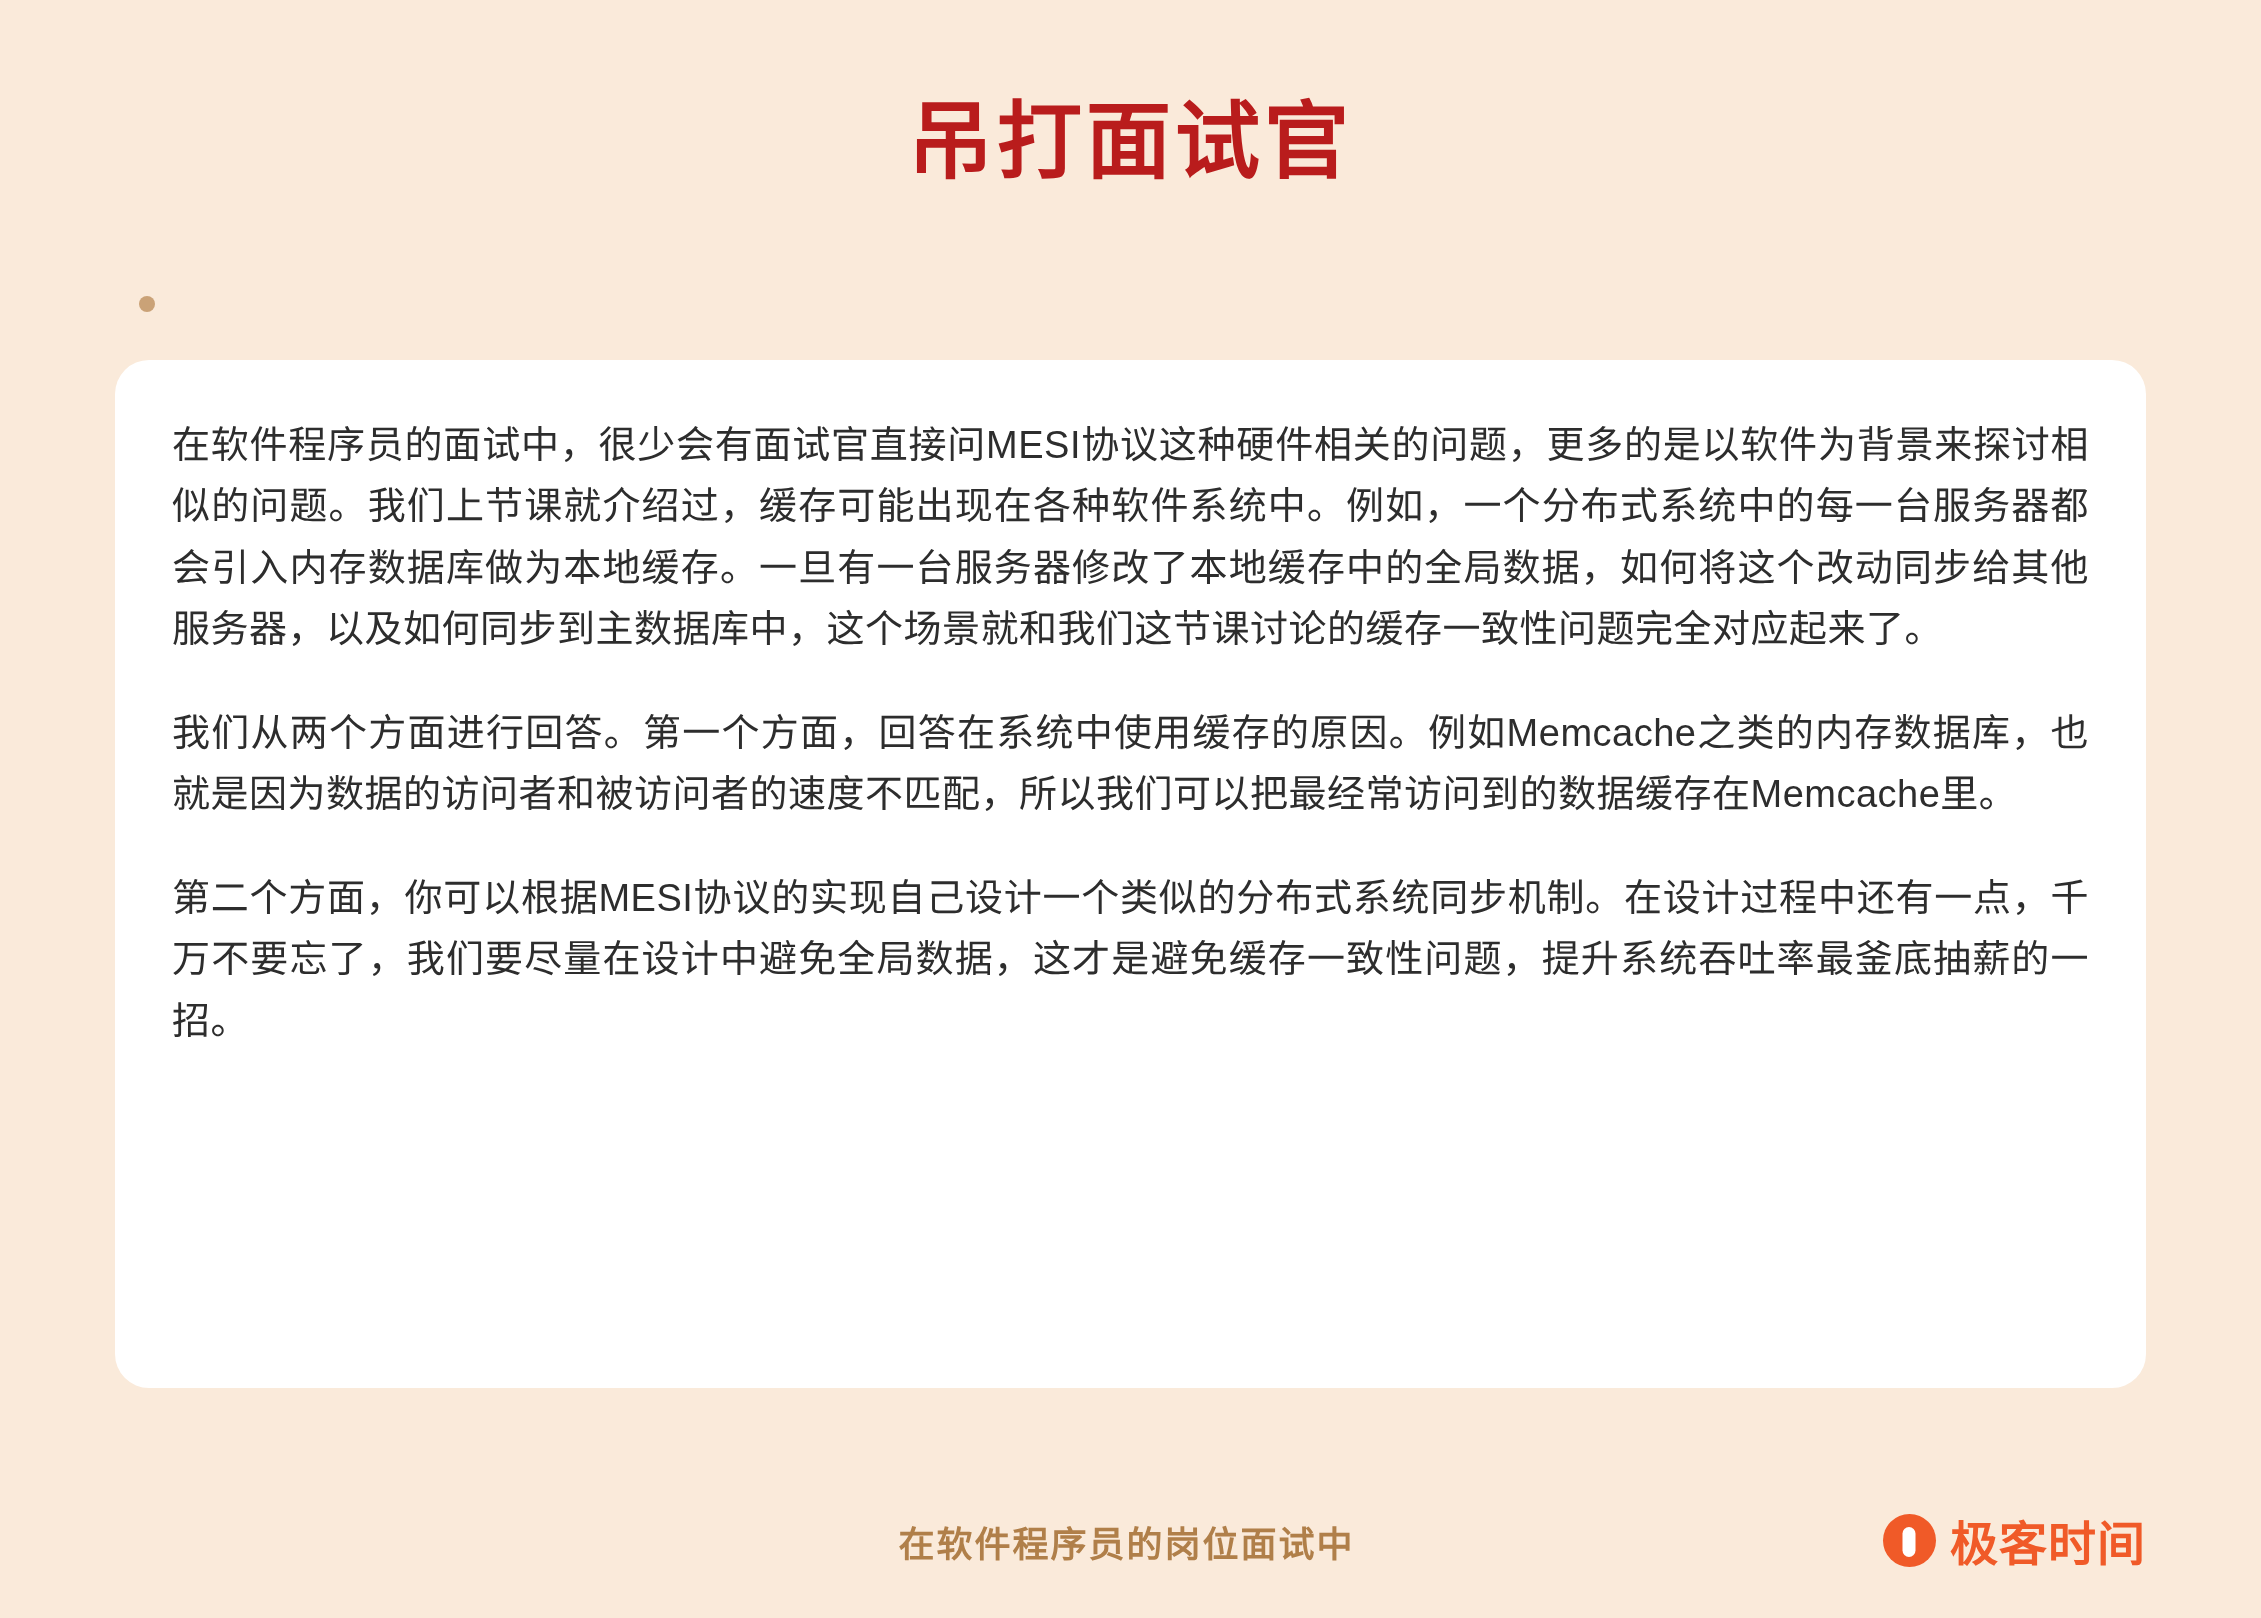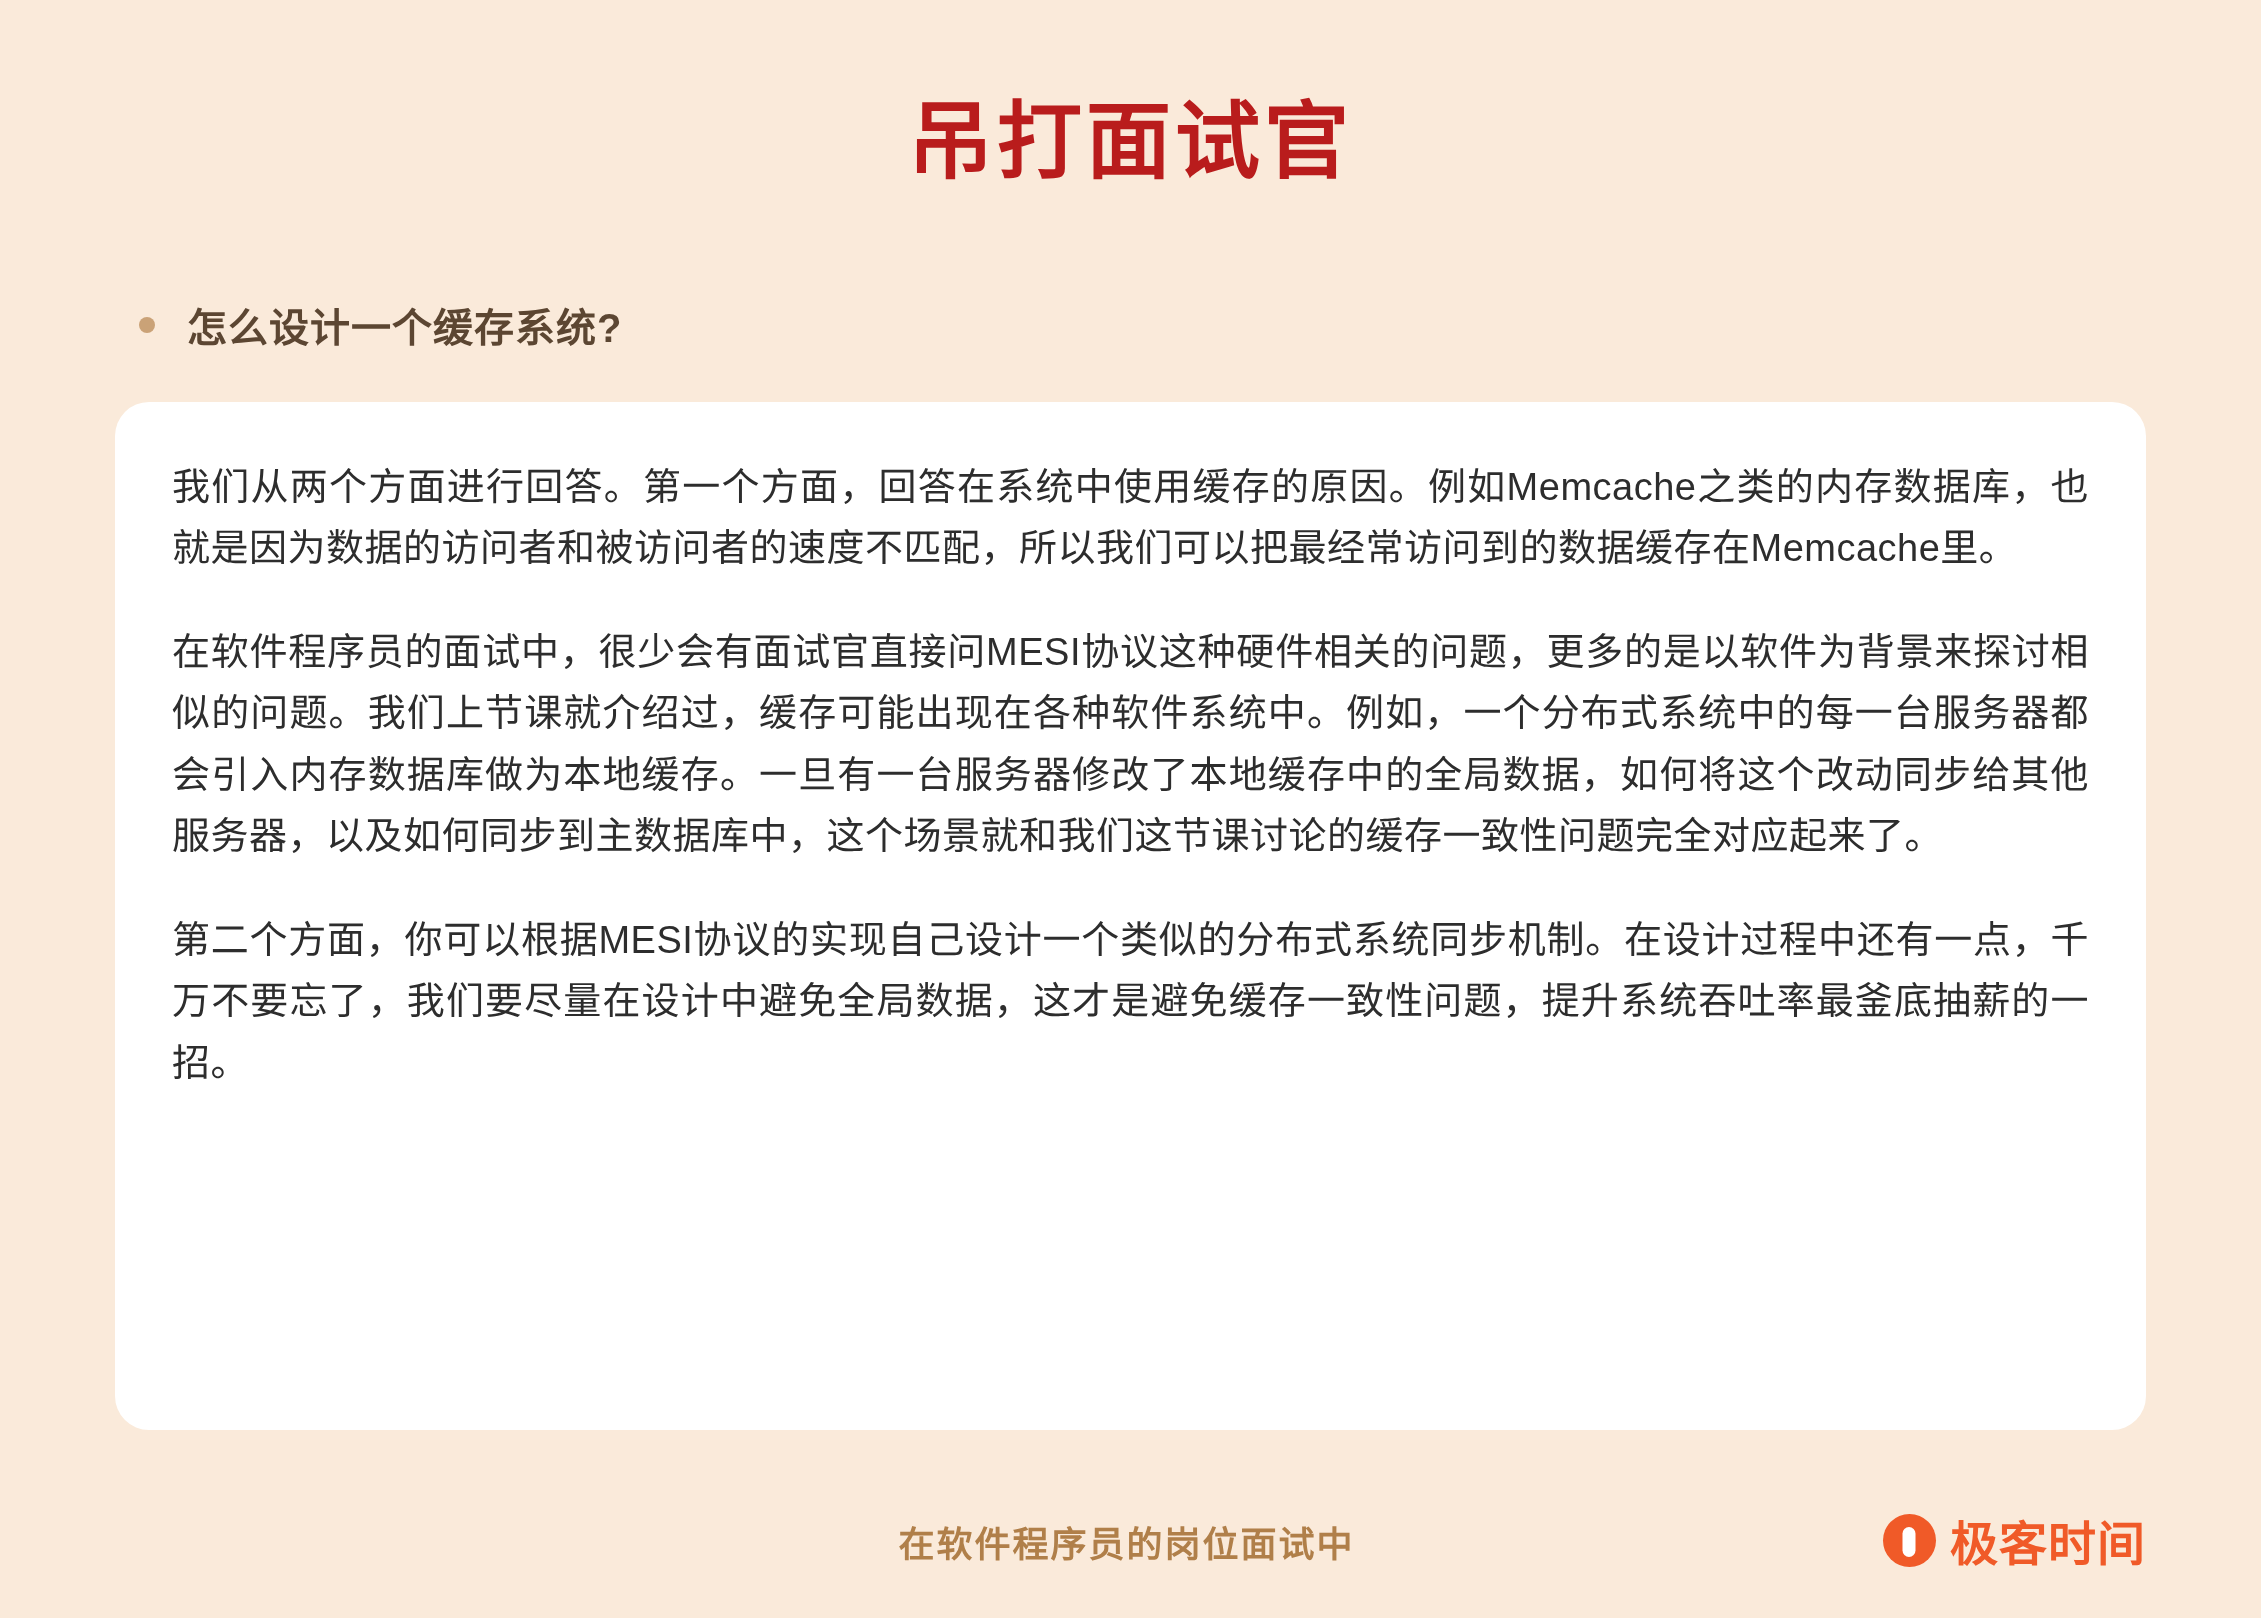--- a/index.html
+++ b/index.html
@@ -129,26 +129,25 @@
 </style>
 </head>
 <body>
 
 <div class="slide">
 
   <div class="title">吊打面试官</div>
 
   <div class="bullet-row">
     <span class="bullet-dot"></span>
-    <span class="bullet-text">怎么设计一个缓存系统?</span>
   </div>
 
   <div class="card">
+    <p class="para">在软件程序员的面试中，很少会有面试官直接问MESI协议这种硬件相关的问题，更多的是以软件为背景来探讨相似的问题。我们上节课就介绍过，缓存可能出现在各种软件系统中。例如，一个分布式系统中的每一台服务器都会引入内存数据库做为本地缓存。一旦有一台服务器修改了本地缓存中的全局数据，如何将这个改动同步给其他服务器，以及如何同步到主数据库中，这个场景就和我们这节课讨论的缓存一致性问题完全对应起来了。</p>
     <p class="para">我们从两个方面进行回答。第一个方面，回答在系统中使用缓存的原因。例如Memcache之类的内存数据库，也就是因为数据的访问者和被访问者的速度不匹配，所以我们可以把最经常访问到的数据缓存在Memcache里。</p>
-    <p class="para">在软件程序员的面试中，很少会有面试官直接问MESI协议这种硬件相关的问题，更多的是以软件为背景来探讨相似的问题。我们上节课就介绍过，缓存可能出现在各种软件系统中。例如，一个分布式系统中的每一台服务器都会引入内存数据库做为本地缓存。一旦有一台服务器修改了本地缓存中的全局数据，如何将这个改动同步给其他服务器，以及如何同步到主数据库中，这个场景就和我们这节课讨论的缓存一致性问题完全对应起来了。</p>
     <p class="para">第二个方面，你可以根据MESI协议的实现自己设计一个类似的分布式系统同步机制。在设计过程中还有一点，千万不要忘了，我们要尽量在设计中避免全局数据，这才是避免缓存一致性问题，提升系统吞吐率最釜底抽薪的一招。</p>
   </div>
 
   <div class="footer">
     <span class="footer-text">在软件程序员的岗位面试中</span>
   </div>
 
   <div class="brand">
     <span class="brand-mark"></span>
     <span class="brand-name">极客时间</span>

